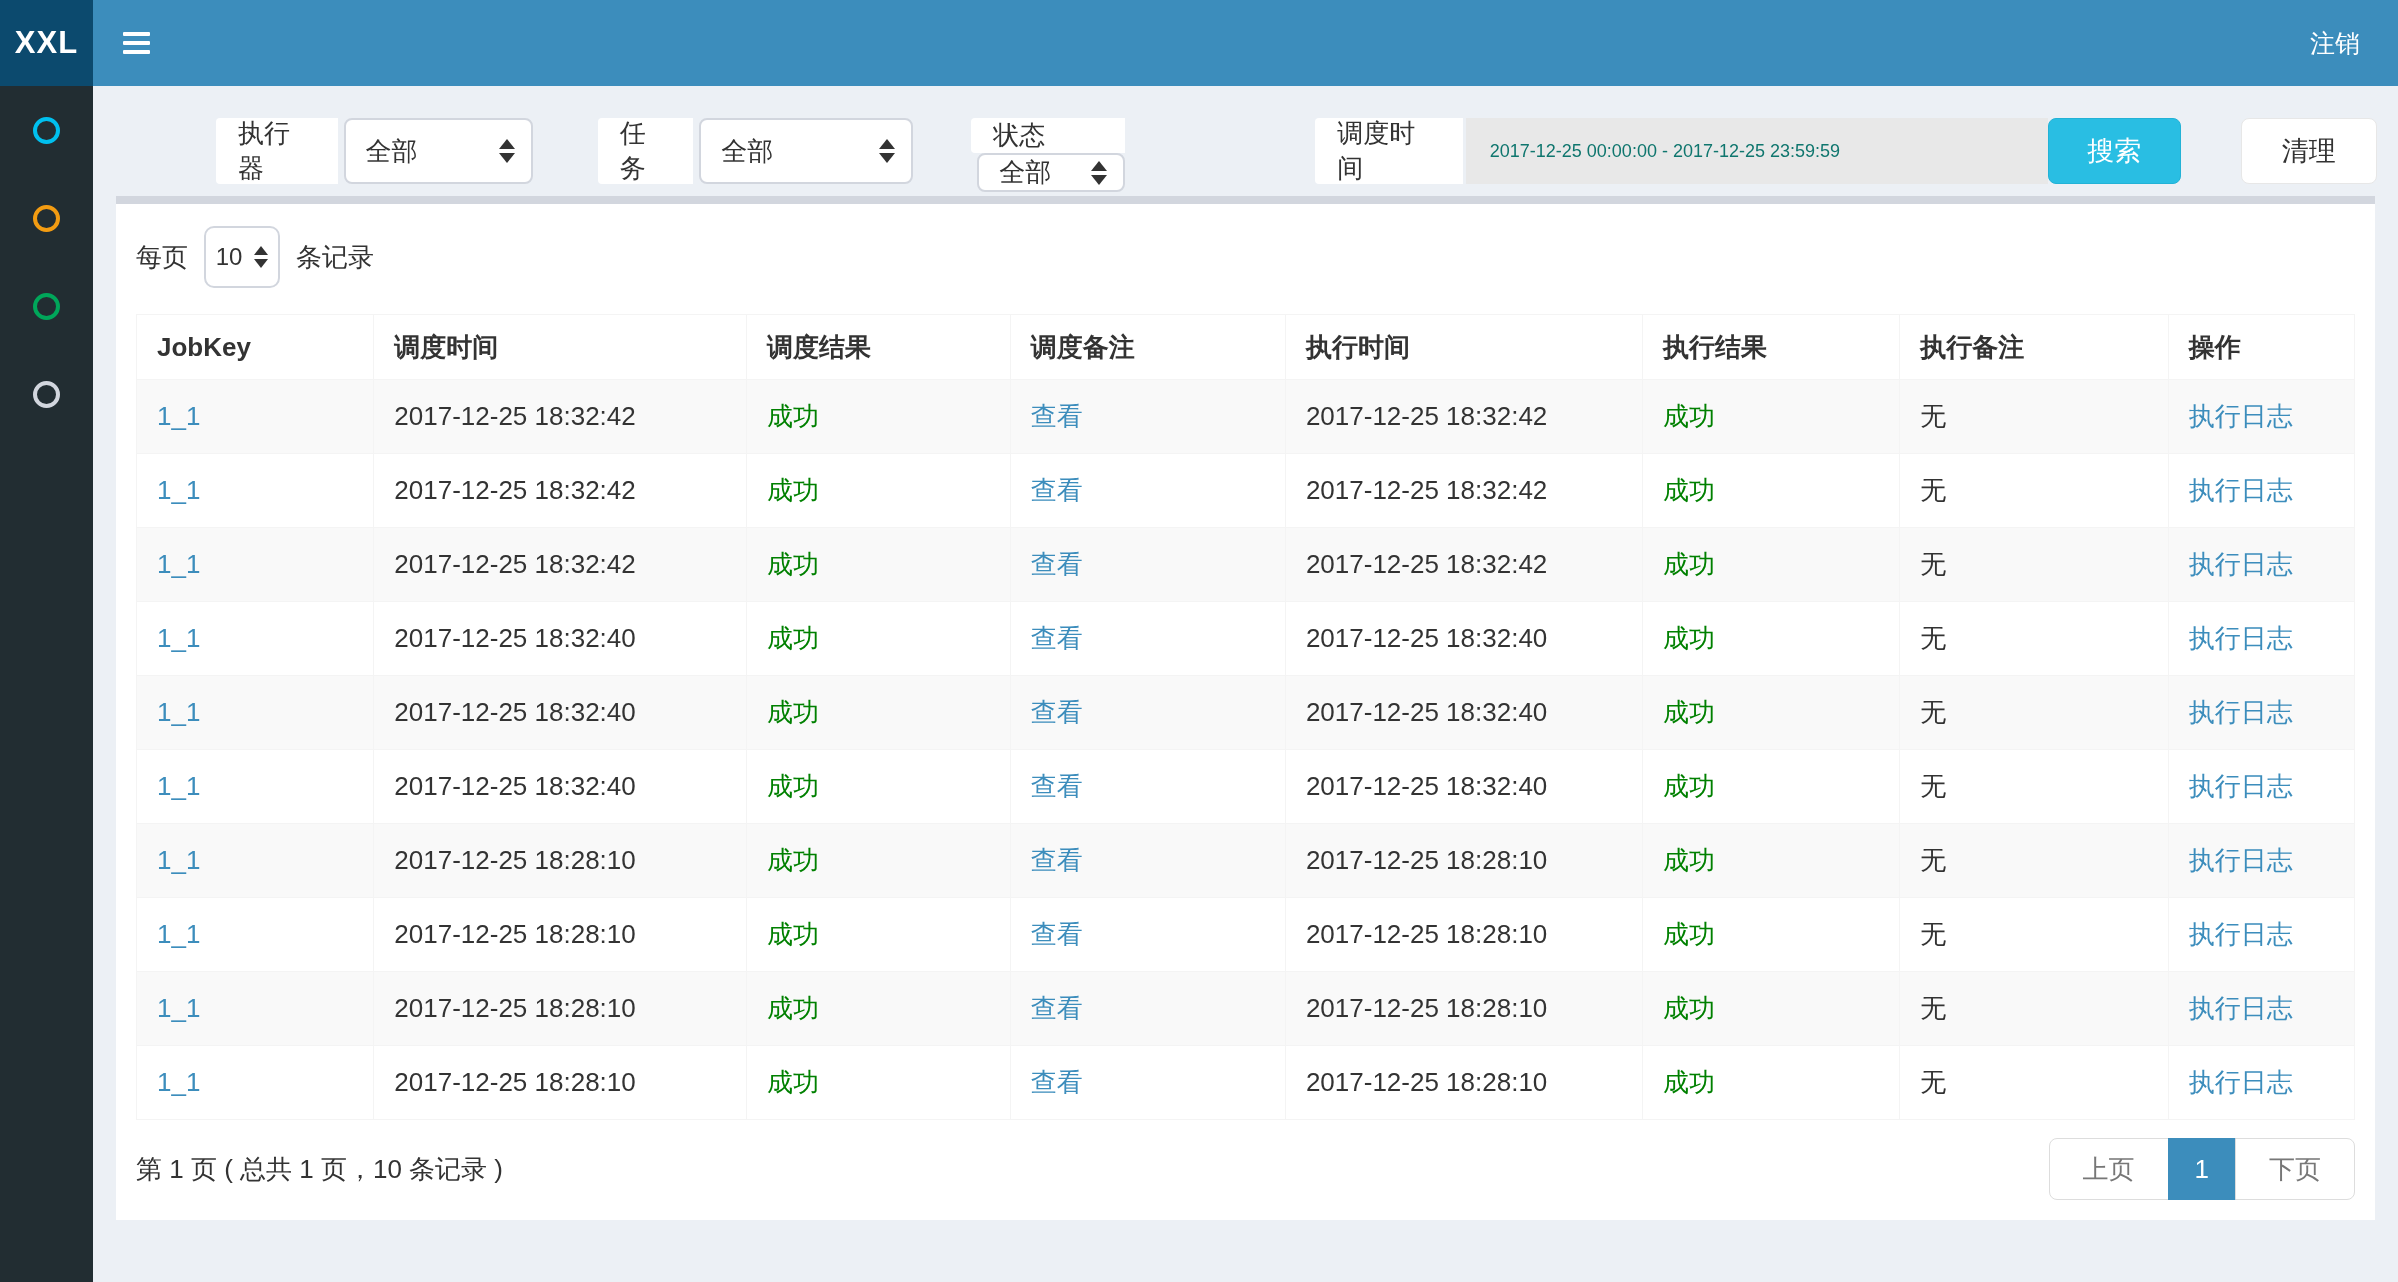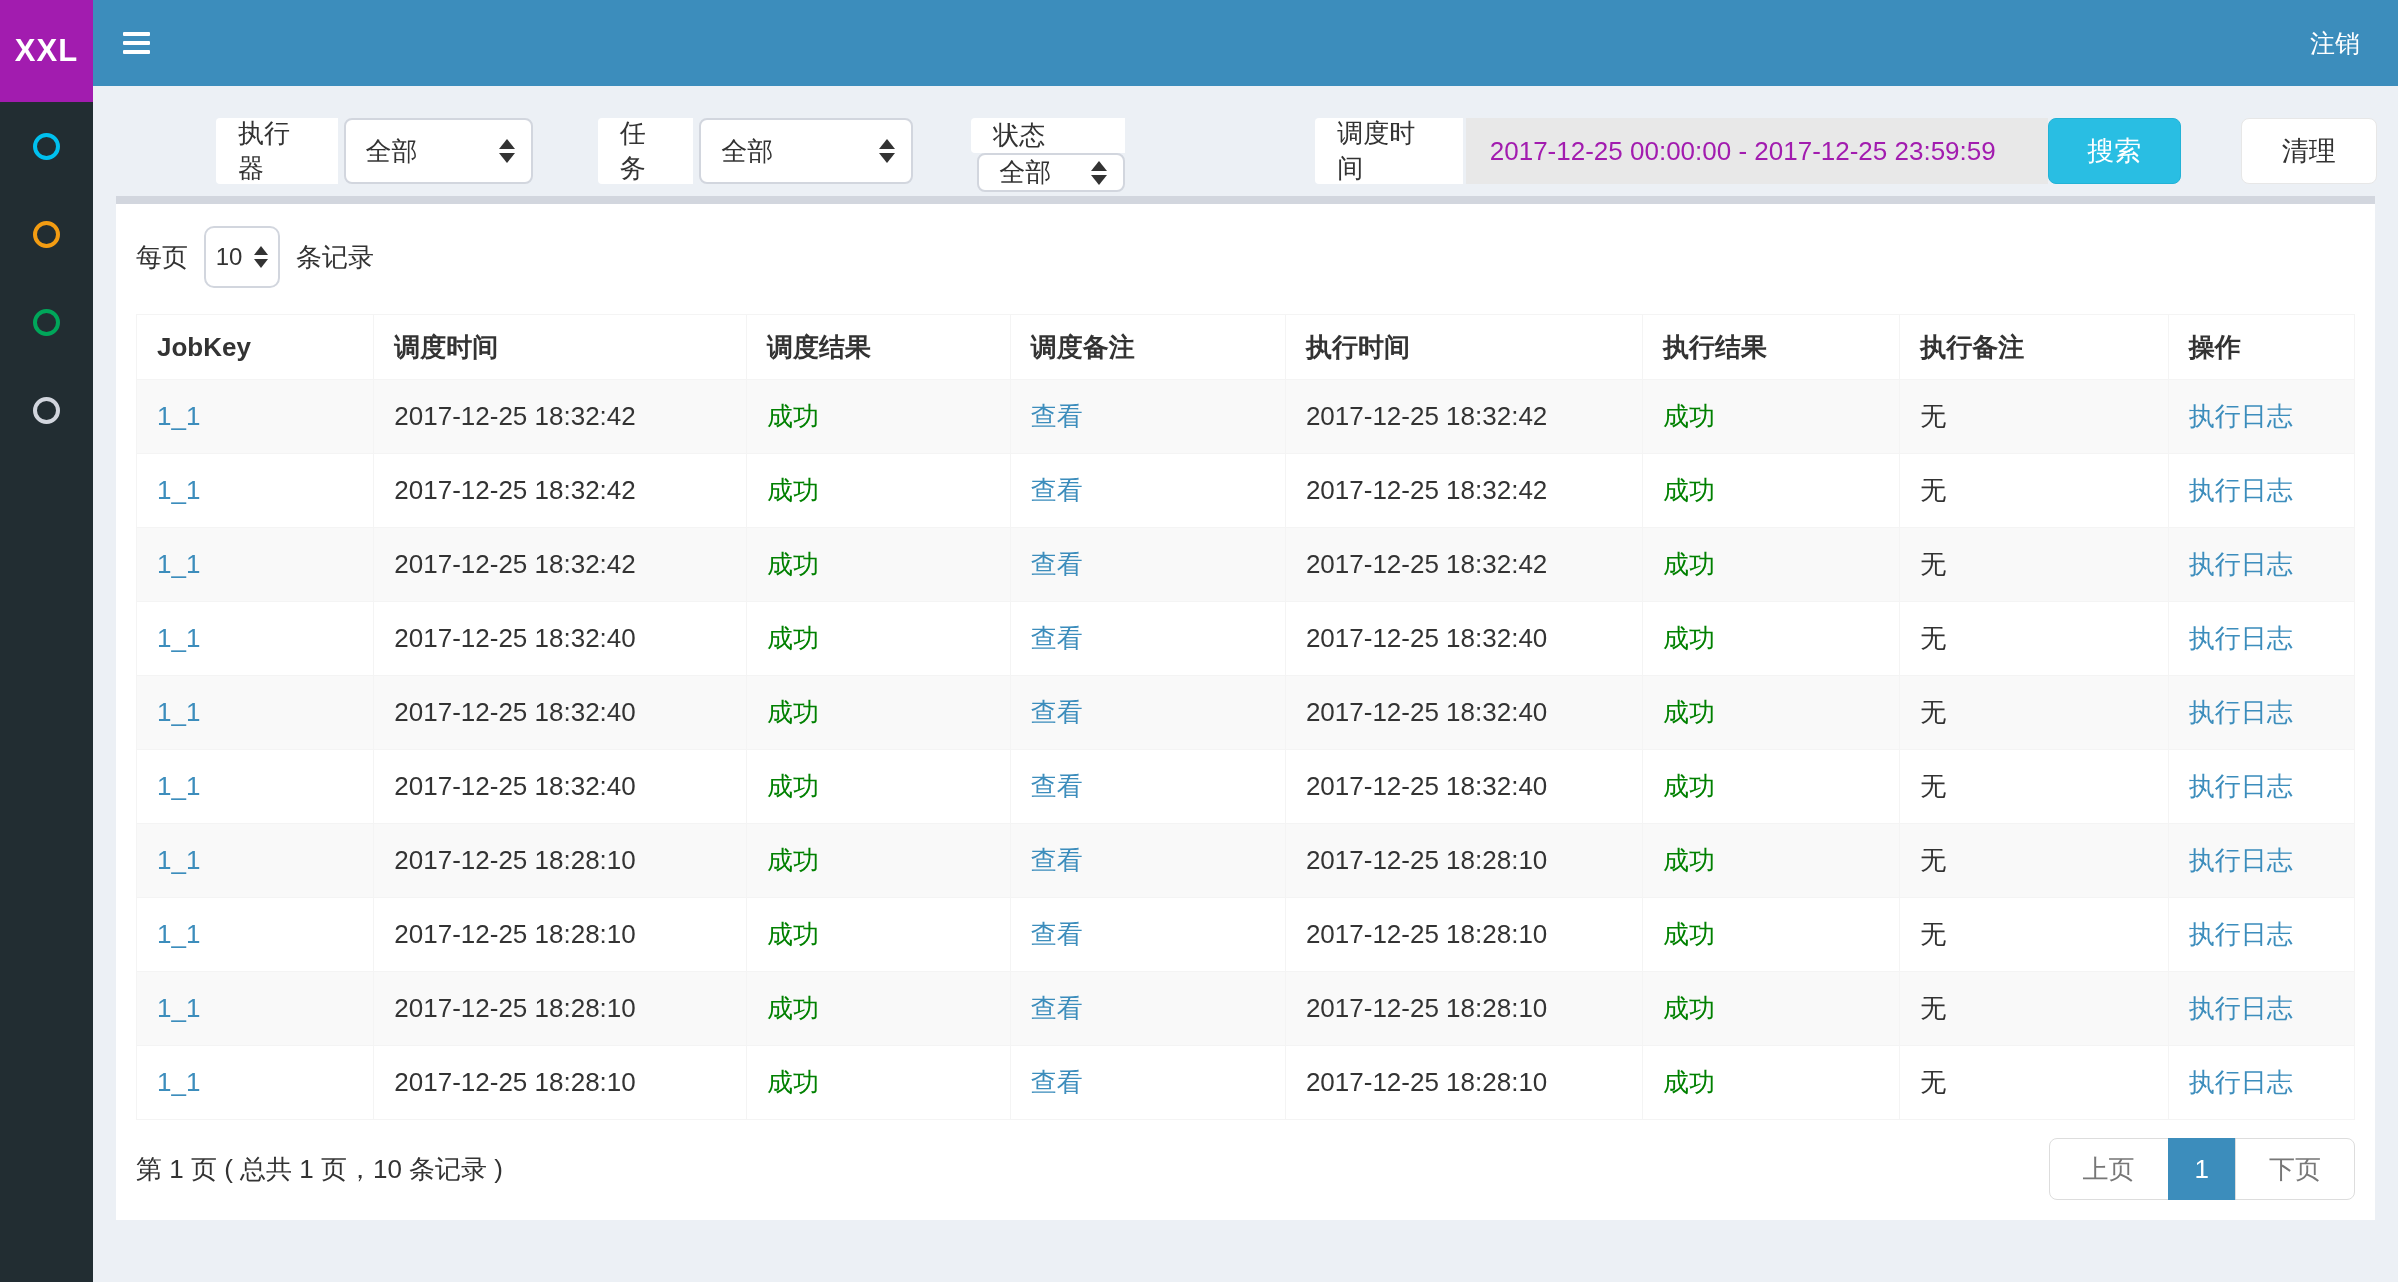--- a/index.html
+++ b/index.html
@@ -8,21 +8,21 @@
     font-family: "Liberation Sans", "DejaVu Sans", sans-serif;
     font-size: 26px;
     color: #333;
     background: #ecf0f5;
   }
   .app { display: flex; height: 100%; }
 
   
   .sidebar { width: 93px; flex-shrink: 0; background: #222d32; display: flex; flex-direction: column; }
   .logo {
-    height: 102px; background: #a21caf; color: #fff;
+    height: 86px; background: #0c4a6e; color: #fff;
     font-weight: bold; font-size: 31px; letter-spacing: 1px;
     display: flex; align-items: center; justify-content: center;
     cursor: pointer;
   }
   .side-item { height: 88px; display: flex; align-items: center; justify-content: center; cursor: pointer; }
   .circle-icon { width: 27px; height: 27px; border-radius: 50%; border: 4px solid #fff; }
 
   
   .main { flex: 1; display: flex; flex-direction: column; min-width: 0; }
 
@@ -65,21 +65,21 @@
   .sel-job { width: 215px; margin-right: 0; }
   .sel-status { width: 148px; }
   .gap-a { margin-left: 65px; }
   .gap-b { margin-left: 58px; flex-direction: column; }
   .gap-c { margin-left: 190px; }
 
   .date-label { border-radius: 4px 0 0 4px; }
   .date-input {
     width: 585px; margin-left: 3px;
     background: #e8e8e8; border: none; outline: none;
-    padding: 0 24px; font-size: 26px; color: #a21caf;
+    padding: 0 24px; font-size: 18px; color: #0f766e;
     font-family: inherit;
   }
 
   .btn { border: none; border-radius: 8px; font-size: 27px; font-family: inherit; cursor: pointer; }
   .btn-search {
     margin-left: auto; width: 133px;
     background: #29bee3; color: #fff; border: 1px solid #22b2d6;
   }
   .btn-clean {
     margin-left: 60px; width: 137px;

